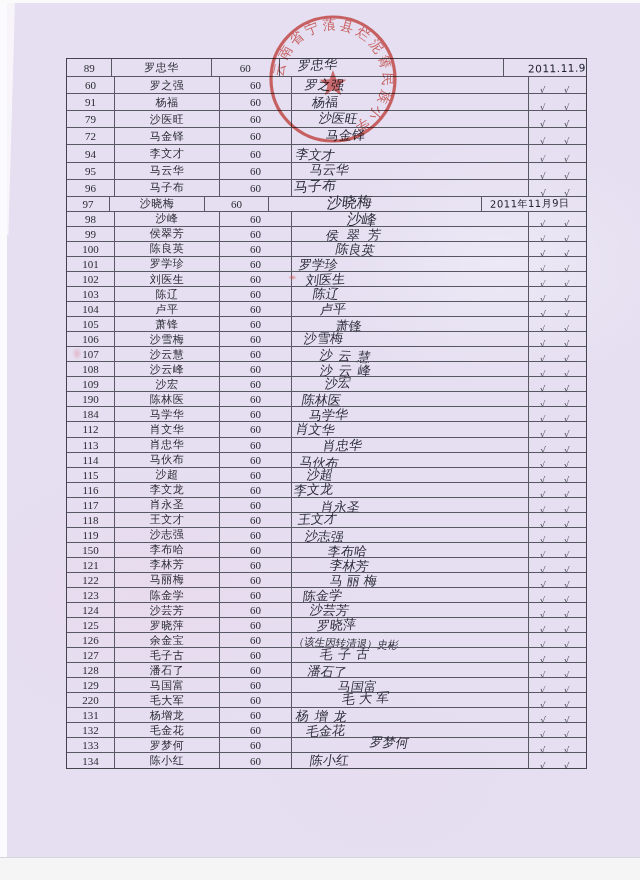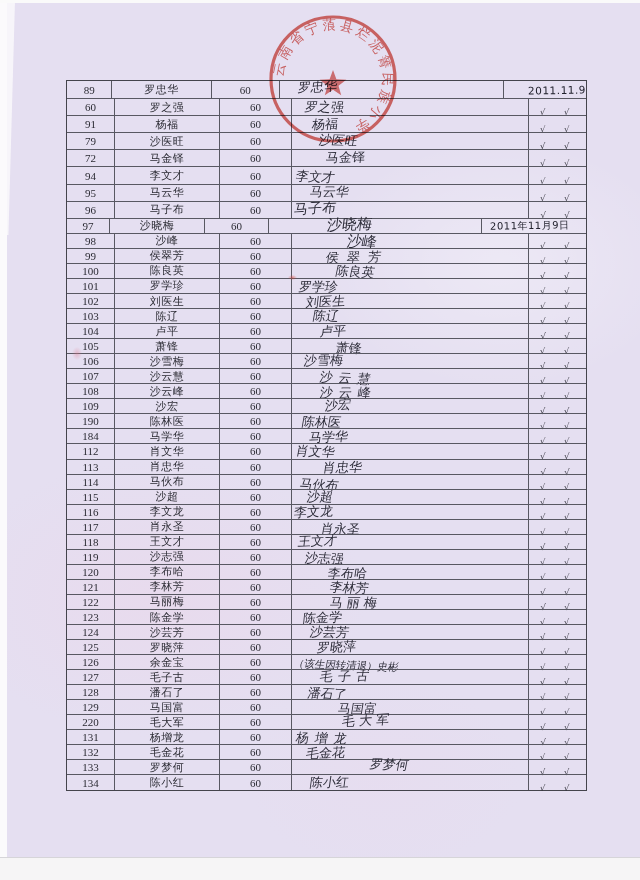--- a/index.html
+++ b/index.html
@@ -18,21 +18,21 @@
   
   .edge-left{position:absolute;left:0;top:0;width:7px;height:100%;background:#fbfafc;z-index:6;}
   .edge-wedge{position:absolute;left:5px;top:0;width:10px;height:235px;background:rgba(250,249,252,.85);
     transform:skewX(-1.6deg);transform-origin:top left;z-index:6;}
   .edge-top{position:absolute;left:0;top:0;width:100%;height:3px;background:#fafafa;z-index:6;}
   .edge-bottom{position:absolute;left:0;bottom:0;width:100%;height:22px;background:#f6f5f6;
     border-top:1px solid rgba(120,120,130,.25);z-index:6;}
 
   
   .tbl{
-    position:absolute;left:66px;top:80px;width:519px;
+    position:absolute;left:66px;top:58px;width:519px;
     border:1.4px solid #44444c;background:transparent;z-index:2;text-align:right;
   }
   .t-row{display:flex;border-top:1px solid #585862;position:relative;box-sizing:border-box;}
   .t-row:first-child{border-top:none;}
   .rt{height:17.1px;}
   .rb{height:15.05px;}
   .rs{height:14px;align-items:center;justify-content:center;}
   .c{box-sizing:border-box;border-left:1px solid #585862;height:100%;
      display:flex;align-items:center;justify-content:center;
      font-size:11px;color:#2b2b33;overflow:visible;}
@@ -446,21 +446,21 @@
         <div class="c c-fee">60</div>
         <div class="c c-sig">
           <span class="hw sig" style="left: 13px; top: 0px; font-size: 13px; transform: skewX(-9deg) rotate(2deg);">沙志强</span>
         </div>
         <div class="c c-right">
           <span class="hw ck ck1" style="transform: rotate(-3deg);">√</span>
           <span class="hw ck ck2" style="transform: rotate(-3deg);">√</span>
         </div>
       </div>
       <div class="t-row rb">
-        <div class="c c-no">120</div>
+        <div class="c c-no">150</div>
         <div class="c c-name">李布哈</div>
         <div class="c c-fee">60</div>
         <div class="c c-sig">
           <span class="hw sig" style="left: 36px; top: 1px; font-size: 13px; transform: skewX(-9deg) rotate(-1deg);">李布哈</span>
         </div>
         <div class="c c-right">
           <span class="hw ck ck1" style="transform: rotate(4deg);">√</span>
           <span class="hw ck ck2" style="transform: rotate(4deg);">√</span>
         </div>
       </div>

